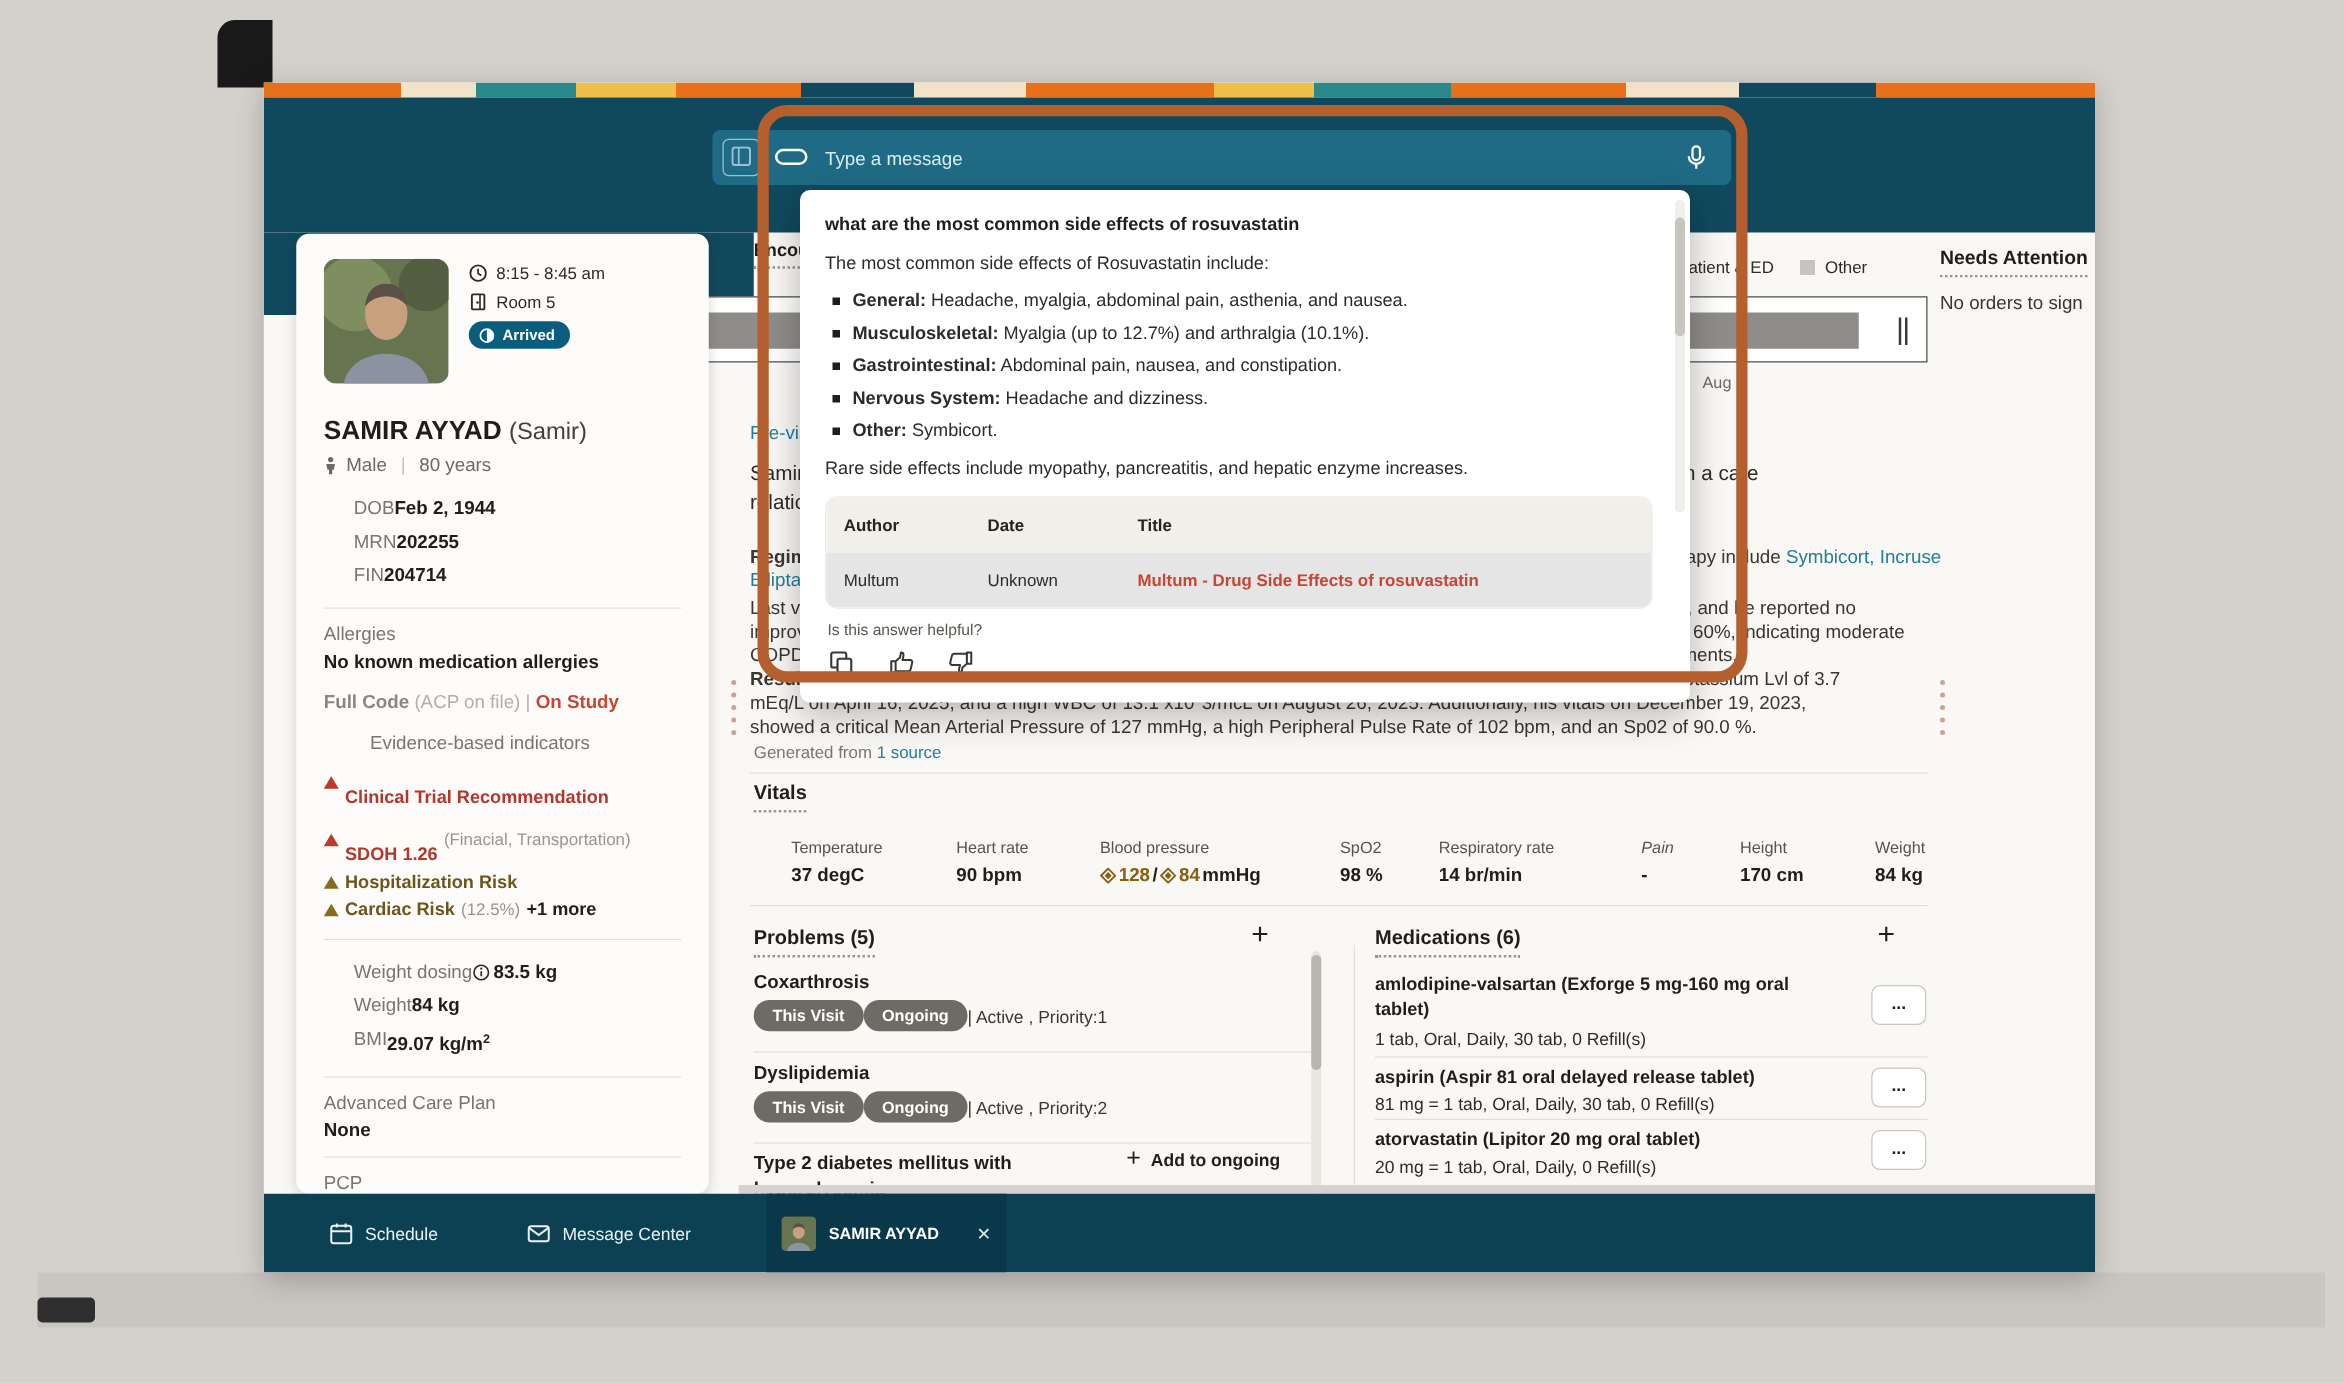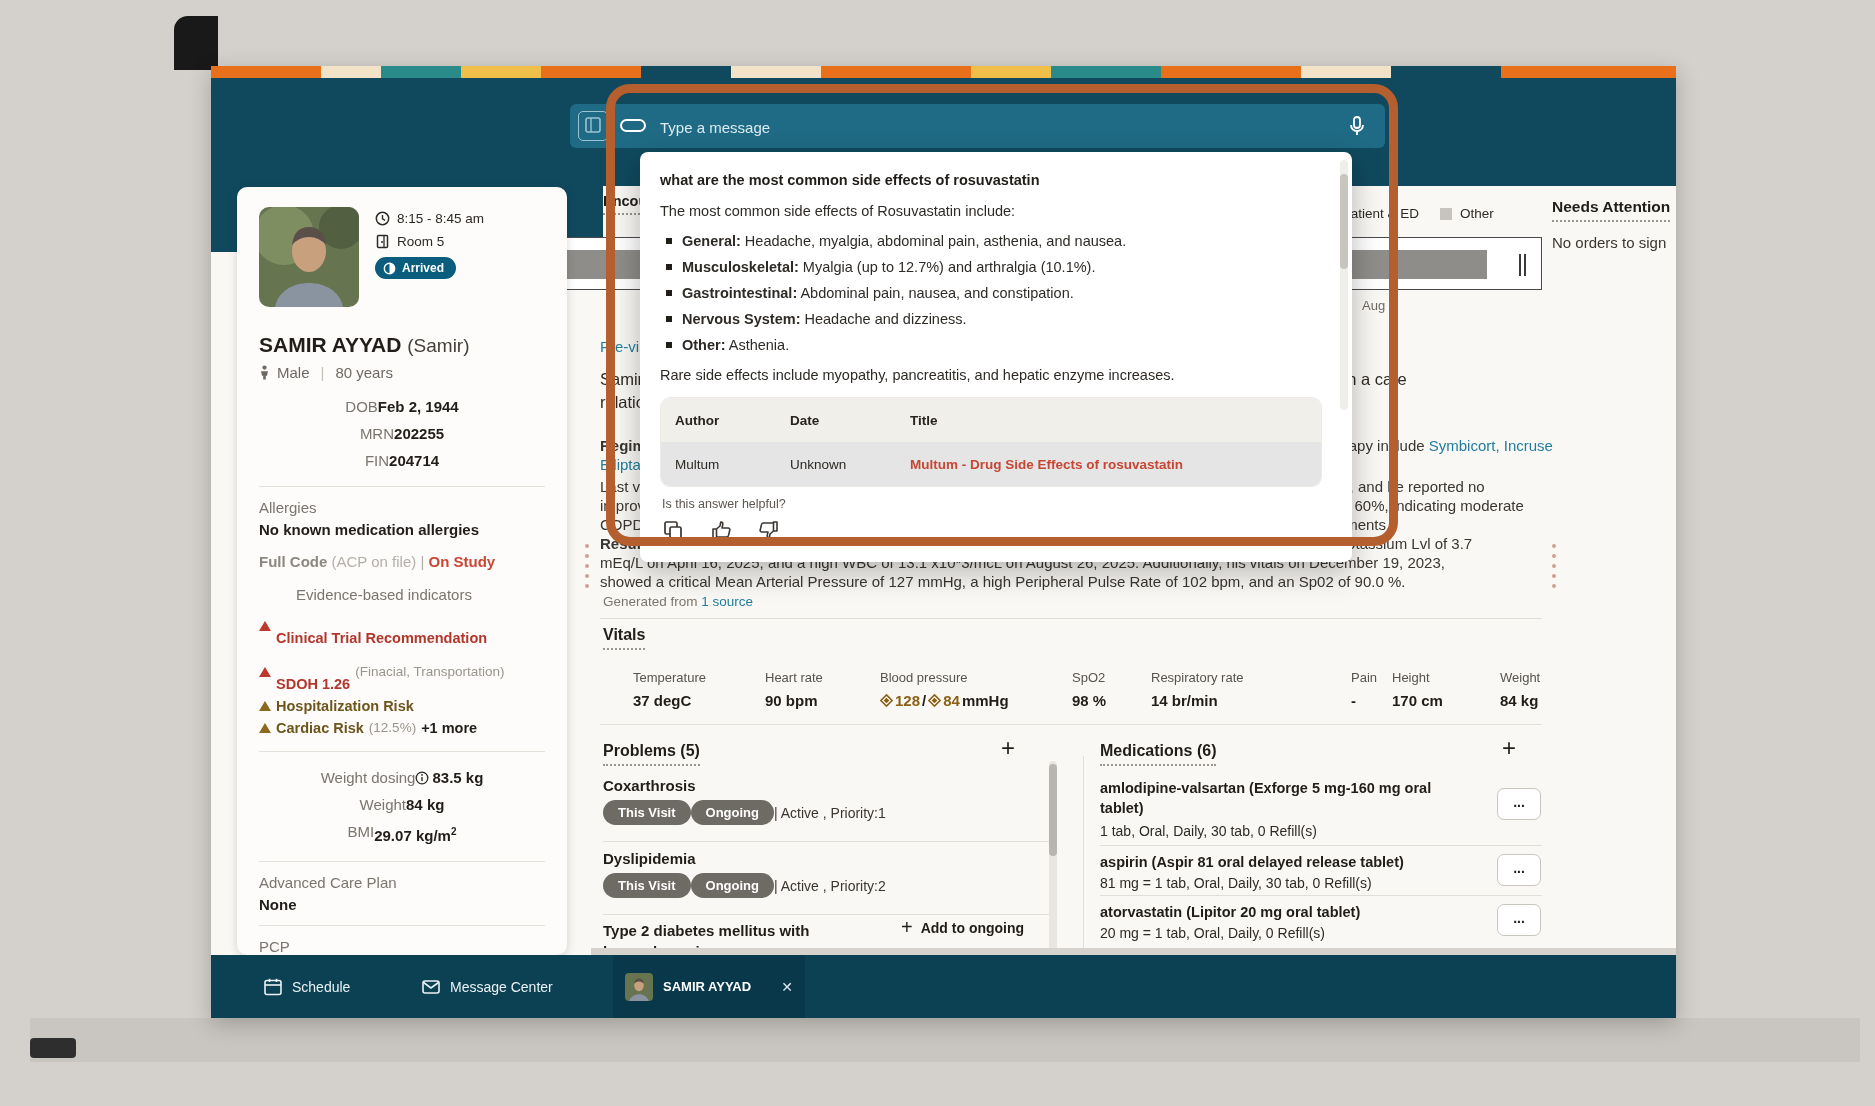--- a/index.html
+++ b/index.html
@@ -40,21 +40,21 @@
   .card{position:absolute;left:26px;top:121px;width:330px;height:768px;background:#fdfcfa;border-radius:10px;box-shadow:0 2px 10px rgba(0,0,0,.16);overflow:hidden;padding:20px 22px 0 22px;box-sizing:border-box;z-index:5;}
   .prow{display:flex;}
   .photo{width:100px;height:100px;border-radius:10px;overflow:hidden;flex:none;}
   .pmeta{margin-left:16px;padding-top:4px;}
   .pmrow{display:flex;align-items:center;gap:7px;font-size:13.5px;color:#2e2a26;margin-bottom:8px;}
   .badge{display:inline-flex;align-items:center;gap:6px;background:#0a5d7c;color:#fff;font-size:12px;font-weight:bold;border-radius:13px;padding:4px 12px 4px 8px;}
   .pname{margin-top:26px;font-size:21px;color:#211d19;}
   .pname .nick{font-weight:normal;color:#45403a;font-size:19px;}
   .sexrow{display:flex;align-items:center;gap:7px;margin-top:7px;font-size:15px;color:#6e6963;}
   .sep{color:#c5c1ba;margin:0 4px;}
-  .inforow{display:flex;justify-content:center;font-size:15px;line-height:27px;}
+  .inforow{display:flex;justify-content:flex-start;font-size:15px;line-height:27px;margin-left:24px;}
   .lbl{color:#7a756e;}
   .val{color:#211d19;font-weight:bold;}
   .dvd{height:1px;background:#e4e1db;margin:12px 0;}
   .alabel{font-size:15px;color:#7a756e;margin-top:2px;}
   .abold{font-size:15px;font-weight:bold;color:#211d19;margin-top:5px;}
   .code{font-size:15px;margin-top:15px;color:#8c8780;font-weight:bold;}
   .code .acp{font-weight:normal;color:#b3afa8;}
   .code .study{color:#c74634;}
   .ind{display:flex;align-items:center;gap:5px;font-size:14.5px;line-height:22px;}
   .tri{width:0;height:0;border-left:6px solid transparent;border-right:6px solid transparent;flex:none;}
@@ -322,21 +322,21 @@
         </div>
     </div>
     <div class="abs vit-cell" style="left:861px;top:604px;">
         <div class="vl">SpO2</div>
         <div class="vv">98 %</div>
       </div>
     <div class="abs vit-cell" style="left:940px;top:604px;">
         <div class="vl">Respiratory rate</div>
         <div class="vv">14 br/min</div>
       </div>
-    <div class="abs vit-cell" style="left:1140px;top:604px;">
+    <div class="abs vit-cell" style="left:1102px;top:604px;font-style:italic;">
         <div class="vl">Pain</div>
         <div class="vv">-</div>
       </div>
     <div class="abs vit-cell" style="left:1181px;top:604px;">
         <div class="vl">Height</div>
         <div class="vv">170 cm</div>
       </div>
     <div class="abs vit-cell" style="left:1289px;top:604px;">
         <div class="vl">Weight</div>
         <div class="vv">84 kg</div>
@@ -402,21 +402,21 @@
       <div class="bull">
           <span class="sqb"></span>
           <span><span class="b">Gastrointestinal:</span><span> Abdominal pain, nausea, and constipation.</span></span>
         </div>
       <div class="bull">
           <span class="sqb"></span>
           <span><span class="b">Nervous System:</span><span> Headache and dizziness.</span></span>
         </div>
       <div class="bull">
           <span class="sqb"></span>
-          <span><span class="b">Other:</span><span> Asthenia.</span></span>
+          <span><span class="b">Other:</span><span> Symbicort.</span></span>
         </div>
       <div class="rare">Rare side effects include myopathy, pancreatitis, and hepatic enzyme increases.</div>
       <div class="srctab">
         <div class="srow h">
           <span class="c1">Author</span>
           <span class="c2">Date</span>
           <span class="c3">Title</span>
         </div>
         <div class="srow d">
           <span class="c1">Multum</span>

